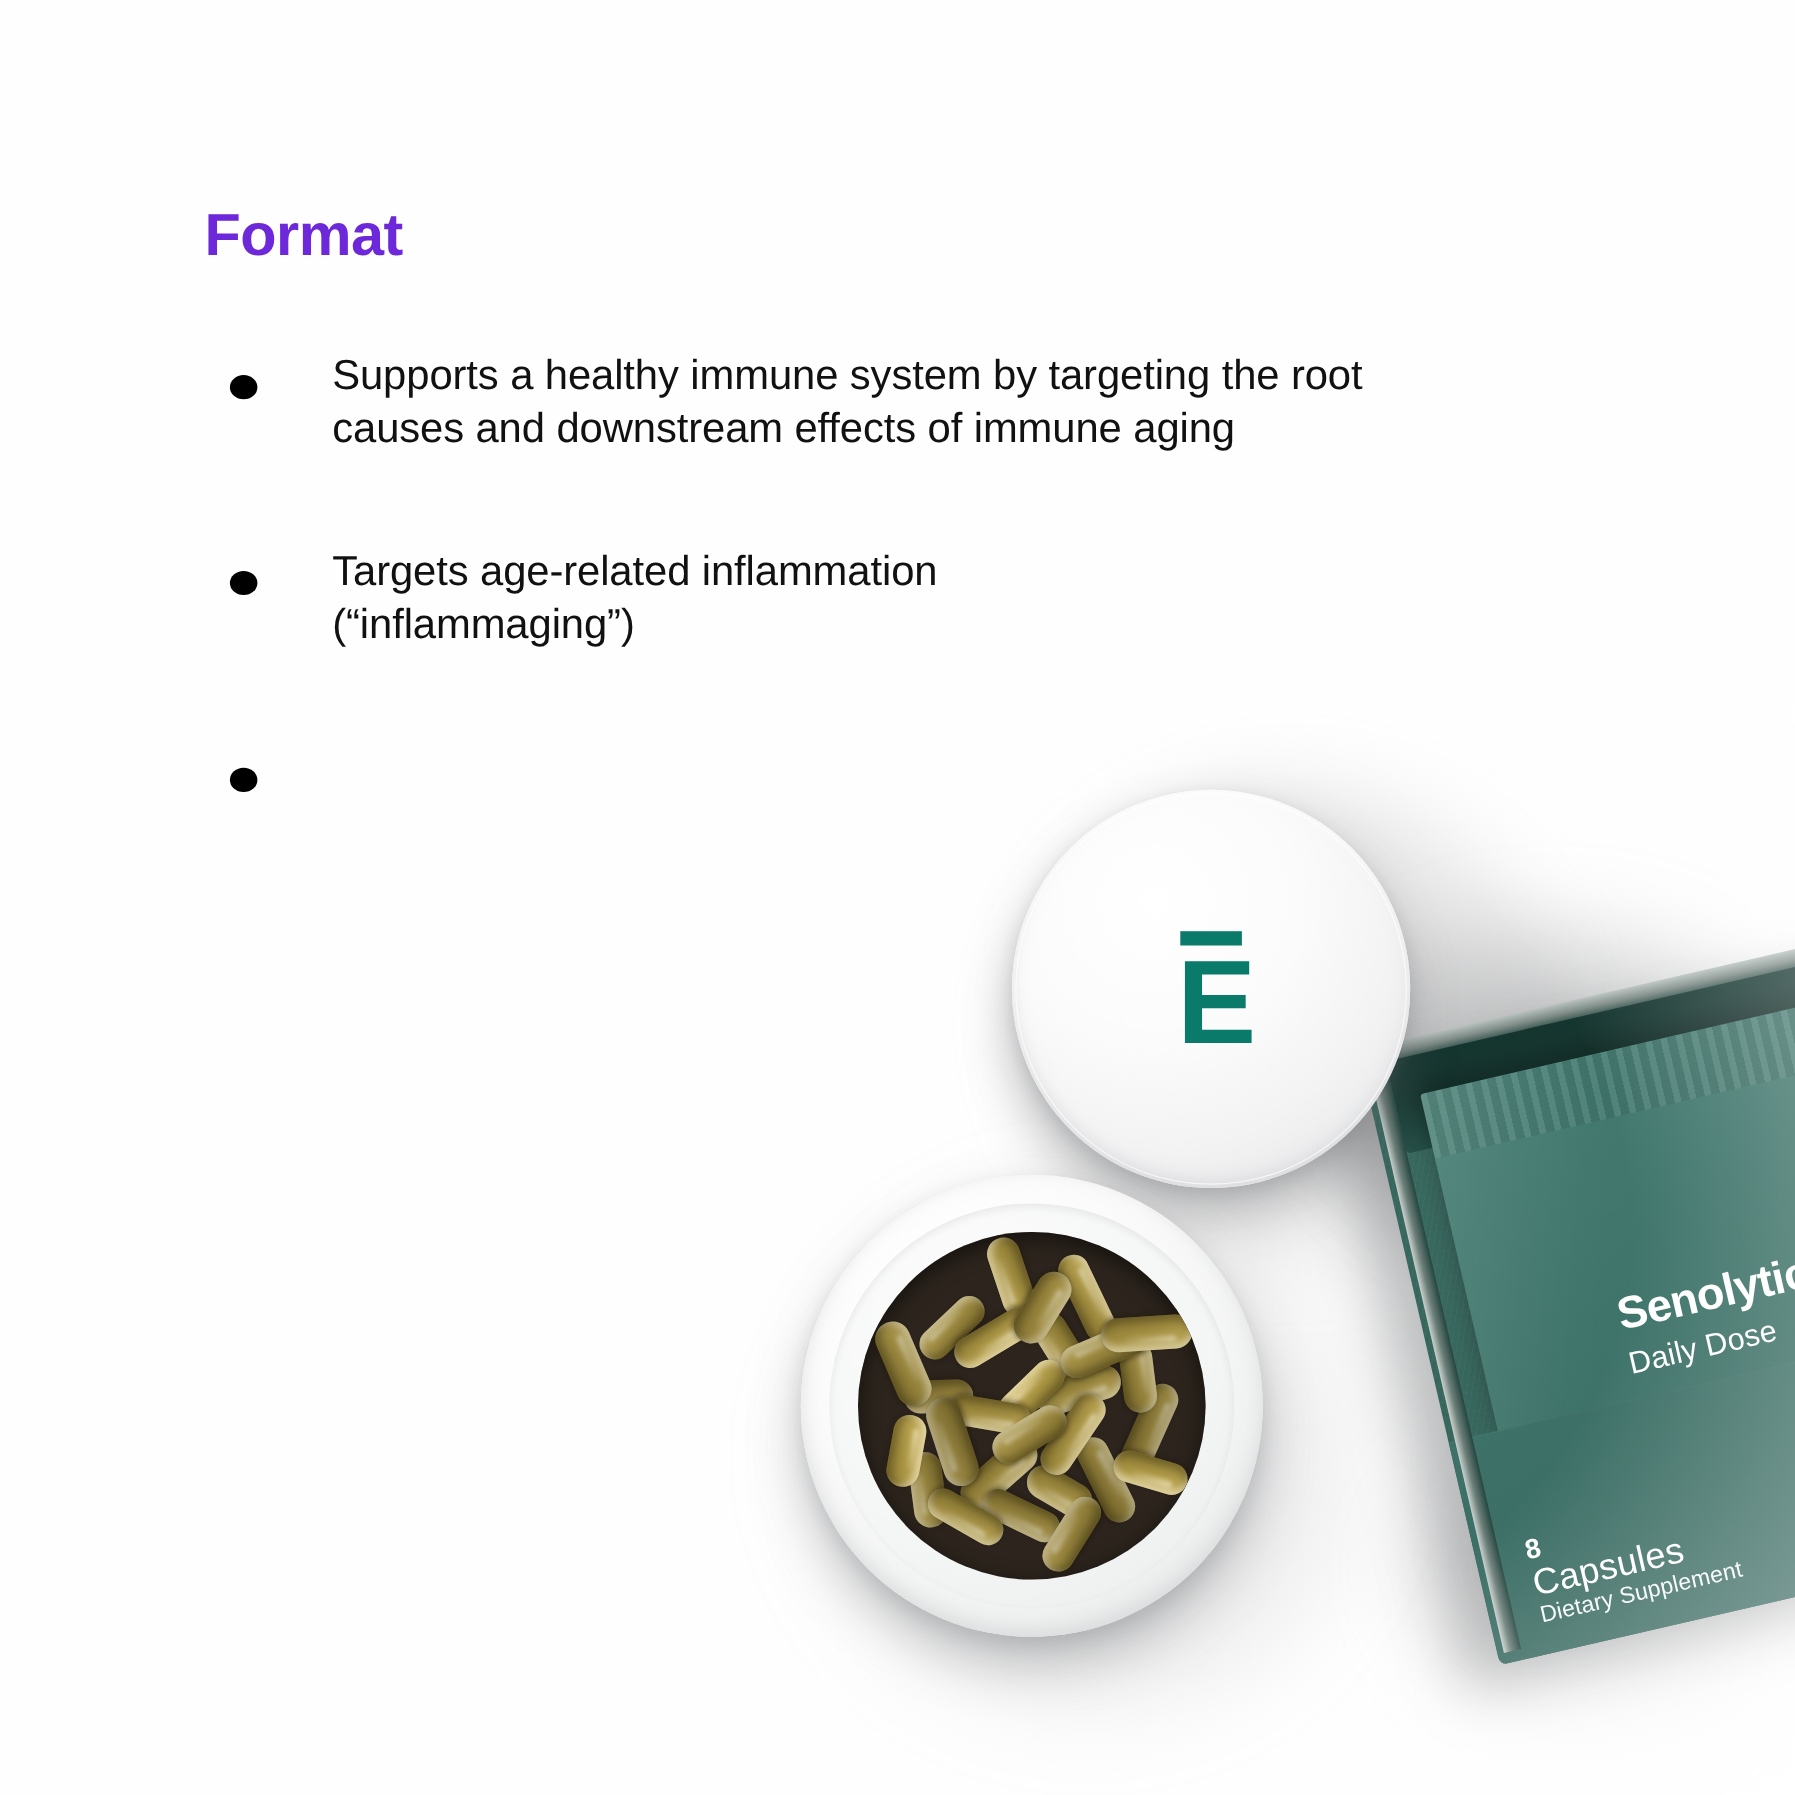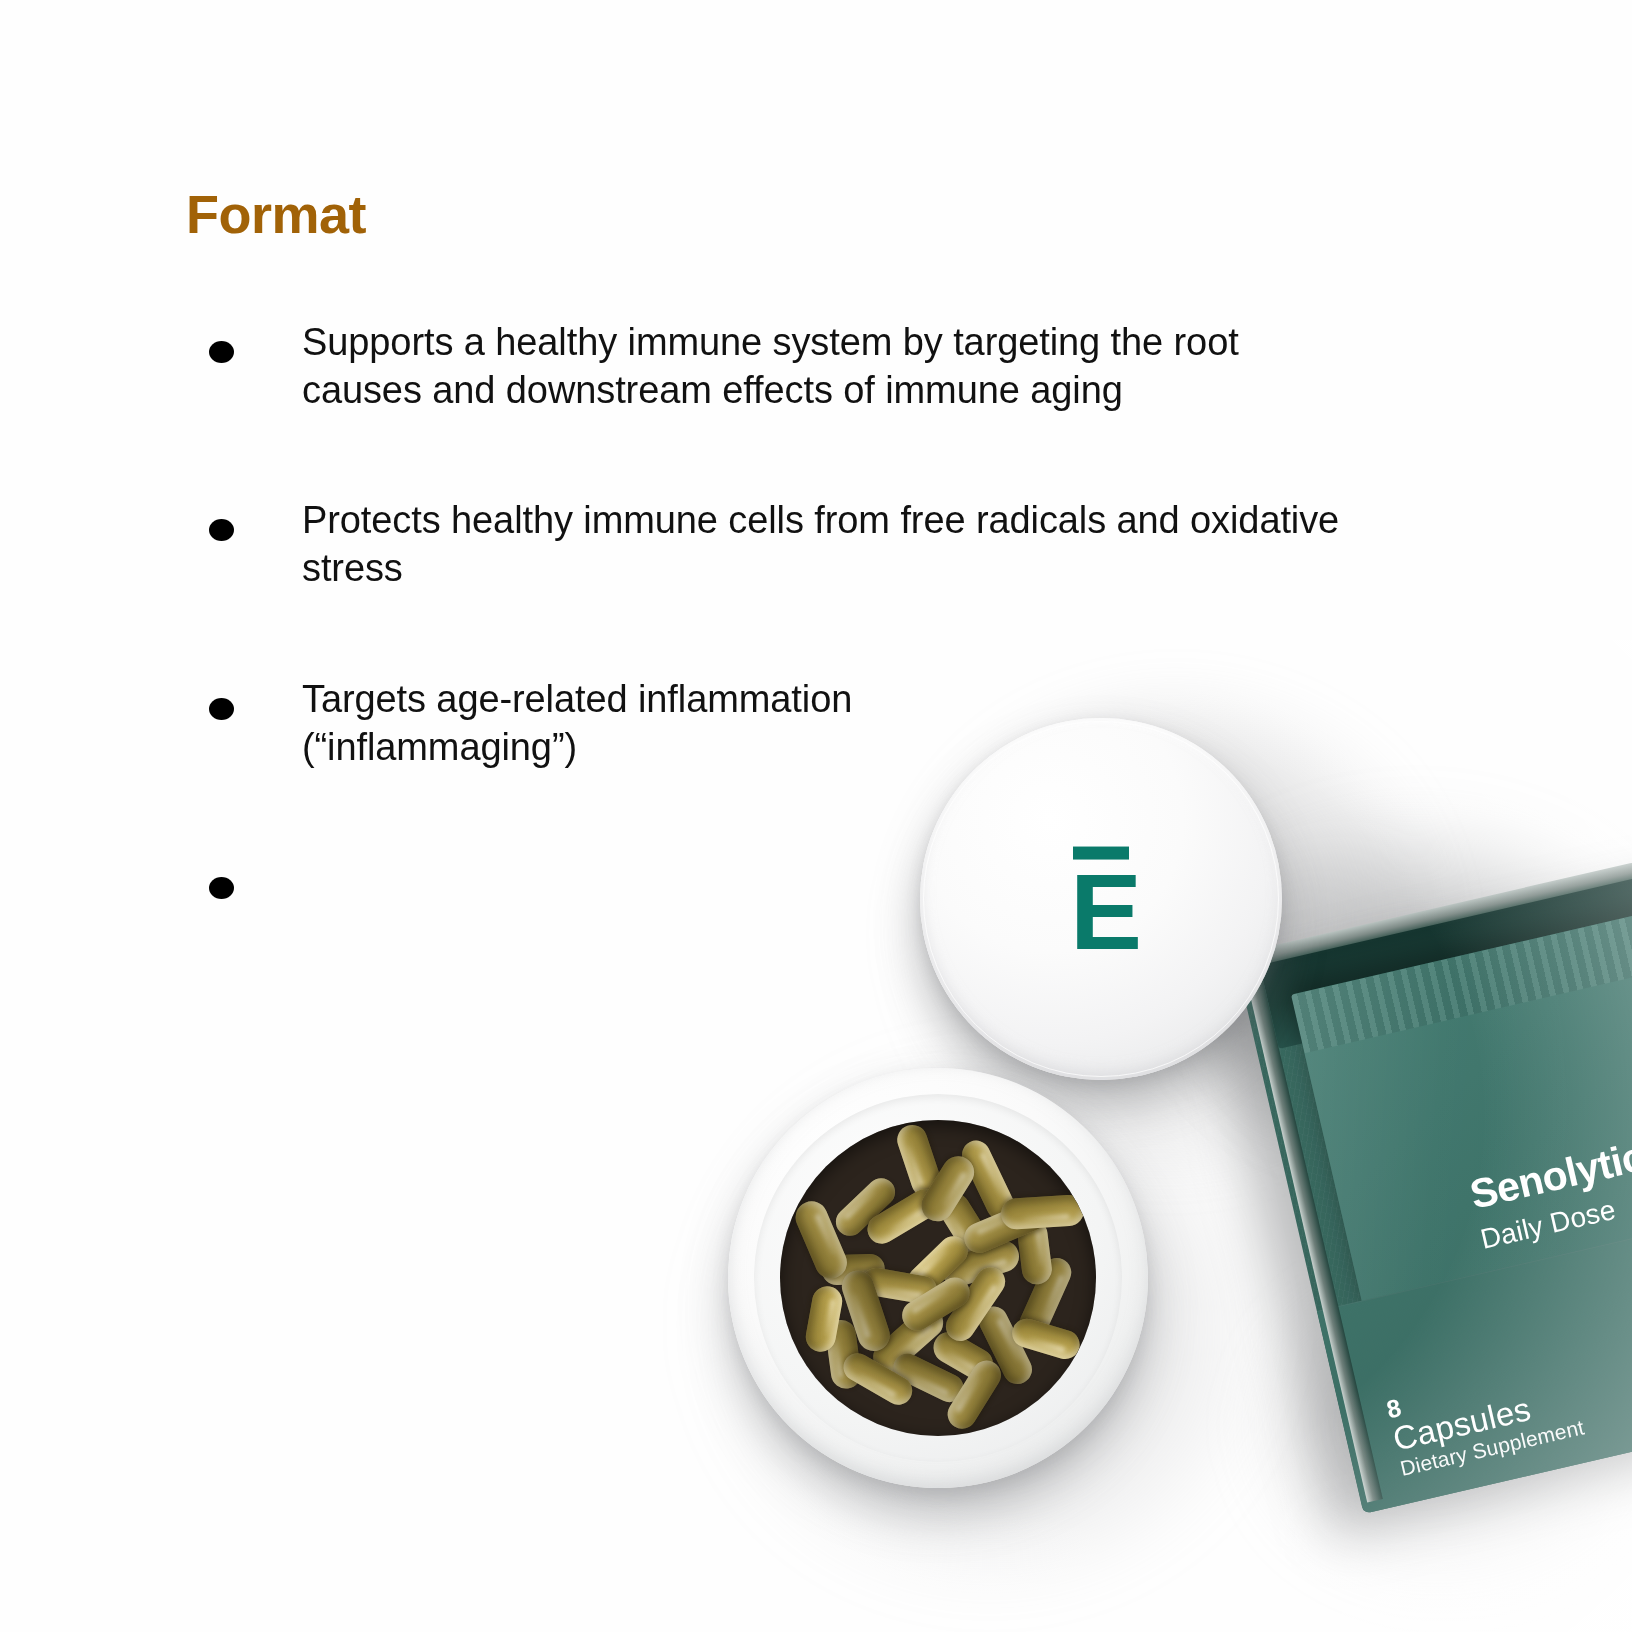--- a/index.html
+++ b/index.html
@@ -30,21 +30,21 @@
     left: 186px;
     top: 186px;
     width: 1180px;
     z-index: 40;
   }
 
   .page-title {
     font-size: 54px;
     font-weight: 700;
     letter-spacing: -0.5px;
-    color: #a16207;
+    color: #6d28d9;
     margin: 0 0 76px 0;
     line-height: 1.05;
   }
 
   .bullet-list {
     list-style: none;
     margin: 16px;
     padding: 0;
   }
 
@@ -425,24 +425,20 @@
 
     <h1 class="page-title">Format</h1>
 
     <ul class="bullet-list">
 
       <li class="bullet-item">
         <span class="bullet-dot"></span>
         <span class="bullet-text">Supports a healthy immune system by targeting the root causes and downstream effects of immune aging</span>
       </li>
 
-      <li class="bullet-item">
-        <span class="bullet-dot"></span>
-        <span class="bullet-text">Protects healthy immune cells from free radicals and oxidative stress</span>
-      </li>
 
       <li class="bullet-item narrow">
         <span class="bullet-dot"></span>
         <span class="bullet-text">Targets age-related inflammation (“inflammaging”)</span>
       </li>
 
       <li class="bullet-item narrow">
         <span class="bullet-dot"></span>
       </li>
 

